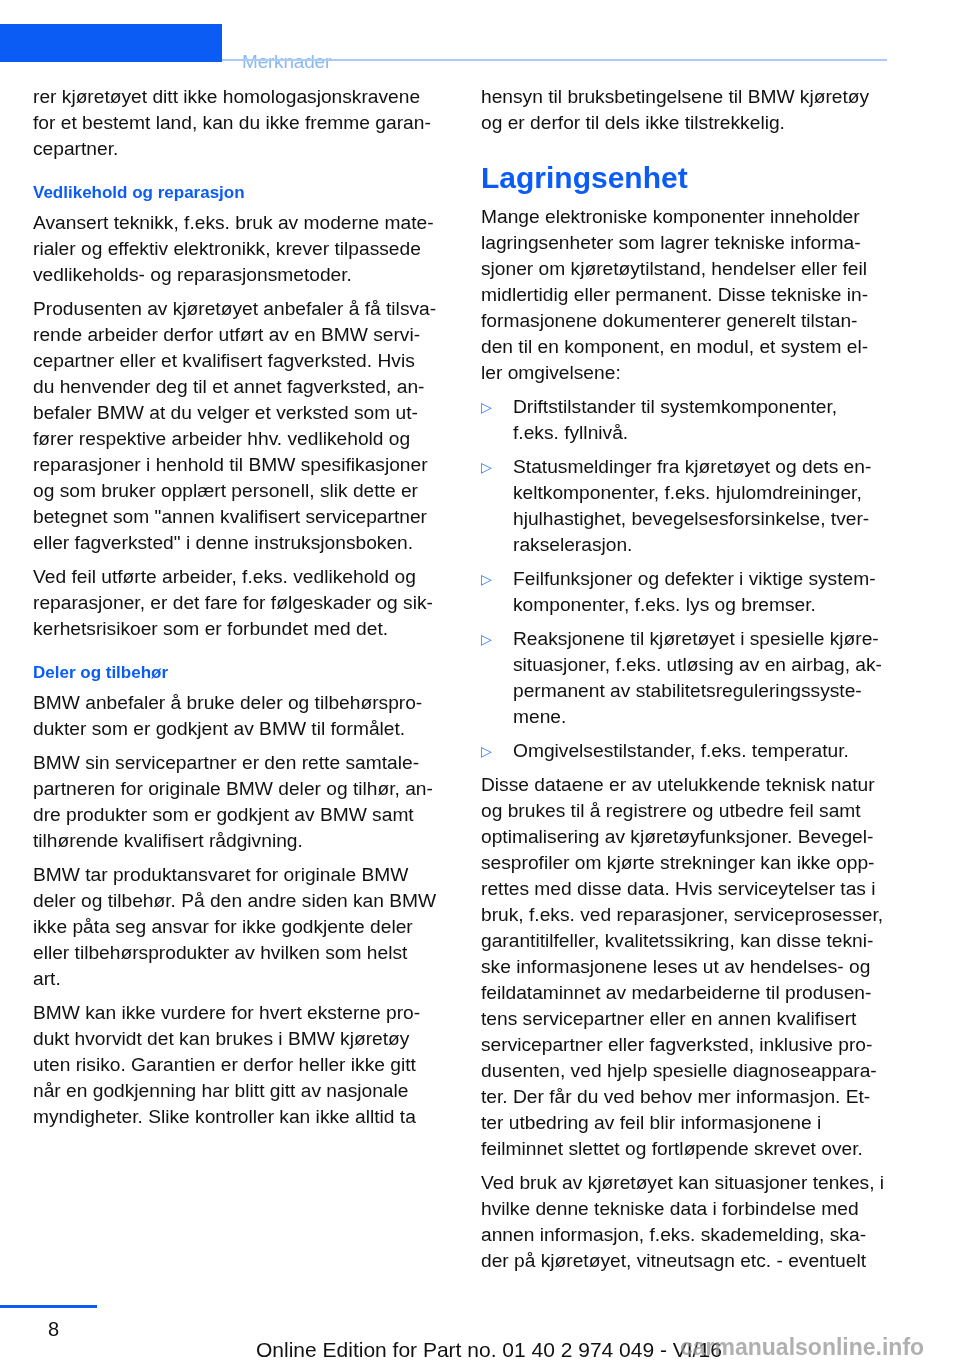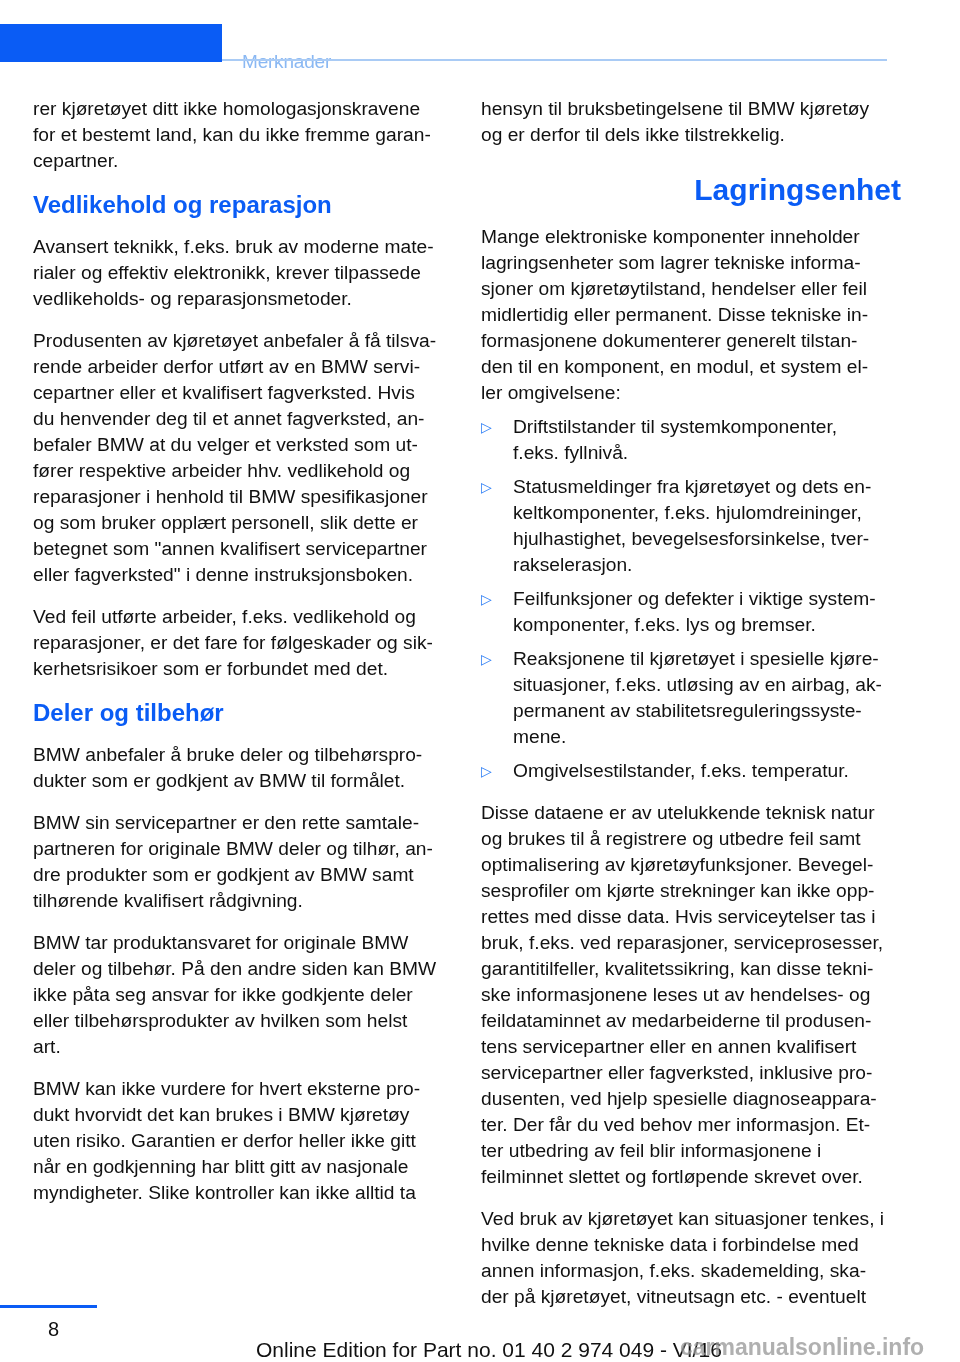--- a/index.html
+++ b/index.html
@@ -6,24 +6,24 @@
   body { width: 960px; height: 1362px; position: relative; overflow: hidden;
          font-family: "Liberation Sans", "DejaVu Sans", sans-serif; color: #111111; }
   .hdr-bar { position: absolute; left: 0; top: 24px; width: 222px; height: 38px; background: #0a5cf5; }
   .hdr-title { position: absolute; left: 242px; top: 31px; font-size: 19px; font-weight: normal;
                color: #8ab8f3; letter-spacing: -0.2px; margin-top: 20px; }
   .hdr-line { position: absolute; left: 222px; top: 59px; width: 665px; height: 2px; background: #a9cbf5; }
 
   .col { position: absolute; top: 80px; width: 420px; font-size: 19.2px; line-height: 26px; }
   .col.left { left: 33px; }
   .col.right { left: 481px; }
-  .para { margin: 16px 0 8px 0; }
+  .para { margin: 4px 0 8px 0; }
   .para .ln { display: block; white-space: nowrap; }
-  .h2 { color: #0a5cf5; font-weight: bold; font-size: 24px; margin: 18px 0 2px 0; line-height: 26px; }
-  .h1 { color: #0a5cf5; font-weight: bold; font-size: 30px; margin: 24px 0 8px 0; line-height: 36px; text-align: right; }
+  .h2 { color: #0a5cf5; font-weight: bold; font-size: 17px; margin: 18px 0 2px 0; line-height: 26px; }
+  .h1 { color: #0a5cf5; font-weight: bold; font-size: 30px; margin: 24px 0 8px 0; line-height: 36px; }
   .list { margin: 0 0 8px 0; padding: 0; list-style: none; }
   .list li { position: relative; padding-left: 32px; margin-bottom: 8px; }
   .list li .bullet { position: absolute; left: 0; top: 0; color: #2f7ff5; font-size: 14px; }
   .list li .ln { display: block; white-space: nowrap; }
 
   .foot-line { position: absolute; left: 0; top: 1305px; width: 97px; height: 3px; background: #0a5cf5; }
   .page-num { position: absolute; left: 41px; top: 1318px; width: 18px; text-align: right; font-size: 20px; color: #111; }
   .edition { position: absolute; left: 256px; top: 1338px; font-size: 21px; color: #111; white-space: nowrap; }
   .watermark { position: absolute; left: 680px; top: 1334px; font-size: 23px; color: rgba(150,150,150,0.75); white-space: nowrap; font-weight: bold; }
 </style>

